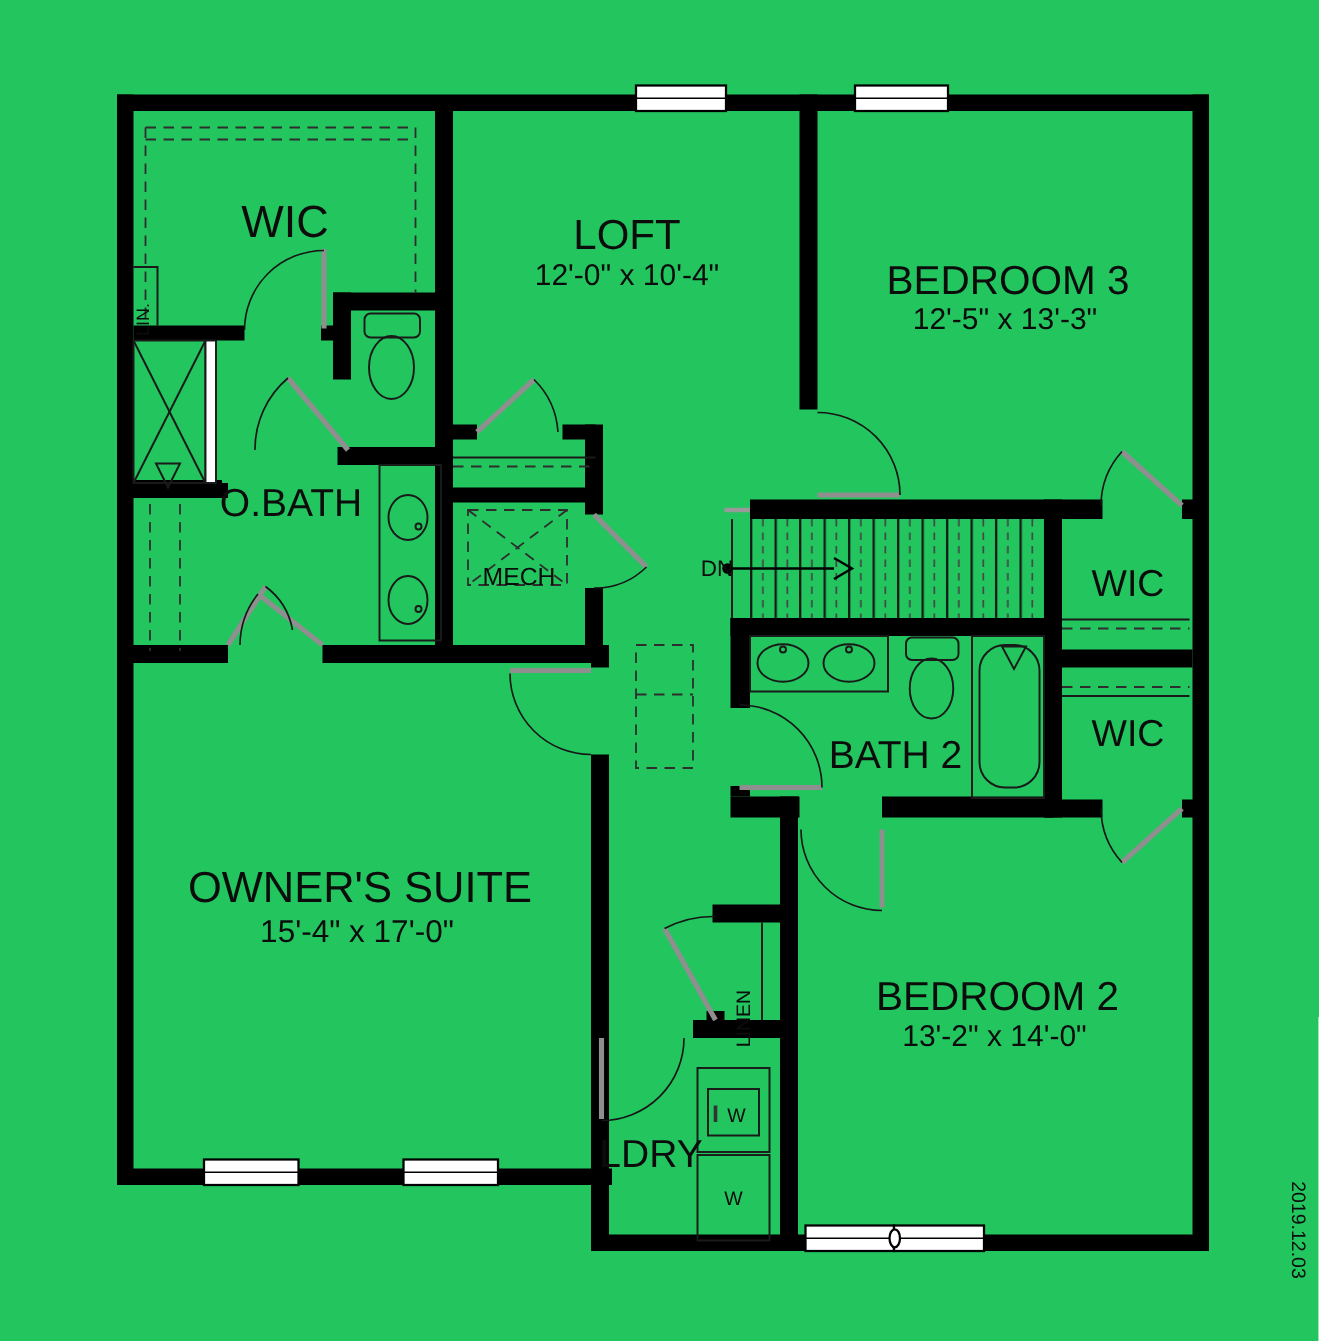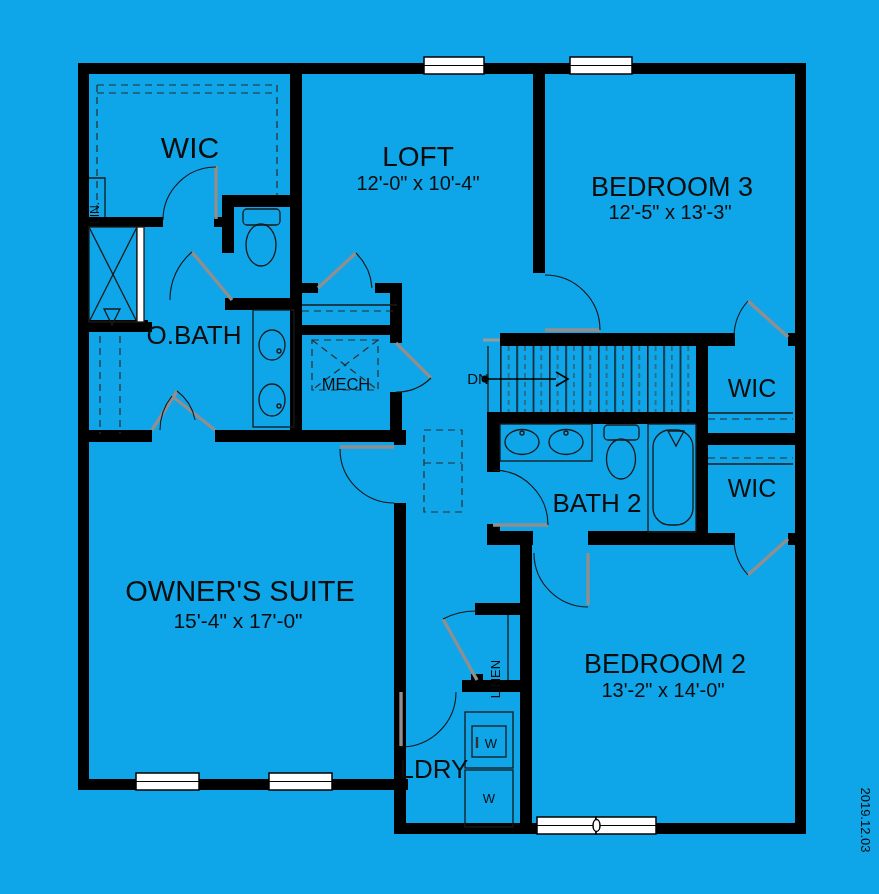--- a/index.html
+++ b/index.html
@@ -1,16 +1,16 @@
 <!DOCTYPE html>
 <html><head>
 <meta charset="utf-8">
 <style>
   html,body{margin:0;padding:0;background:#fff;}
-  .stage{width:879px;height:894px;background:#0ea5e9;position:relative;overflow:hidden;}
+  .stage{width:879px;height:894px;background:#22c55e;position:relative;overflow:hidden;}
   svg{display:block;}
   .w{fill:#000000;stroke:none;}
   .t{fill:none;stroke:#1a1a1a;stroke-width:1.3;}
   .tf{fill:#ffffff;stroke:#1a1a1a;stroke-width:1.3;}
   .d{fill:none;stroke:#2e2e2e;stroke-width:1.2;stroke-dasharray:7 5;}
   .leaf{stroke:#8f8f8f;stroke-width:3.4;fill:none;}
   .arc{fill:none;stroke:#161616;stroke-width:1.1;}
   .win{fill:#ffffff;stroke:#000000;stroke-width:1.5;}
   .wl{stroke:#000000;stroke-width:1.1;}
   text{font-family:"Liberation Sans","DejaVu Sans",sans-serif;fill:#0c0c0c;text-anchor:middle;}

